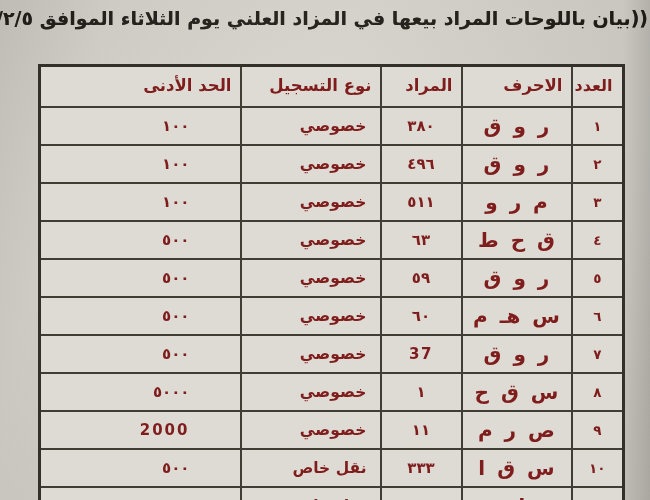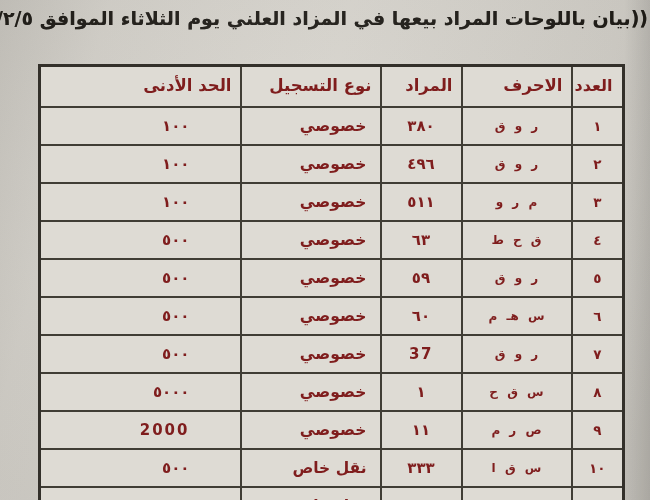--- a/index.html
+++ b/index.html
@@ -60,21 +60,21 @@
   tbody td { height: 36px; font-size: 15.5px; padding: 0; }
 
   col.c-serial  { width: 52px; }
   col.c-letters { width: 110px; }
   col.c-numbers { width: 81px; }
   col.c-reg     { width: 140px; }
   col.c-min     { width: 201px; }
 
   th.c-serial { text-align: left; padding: 0 2px 2px 2px; font-size: 16px; margin-left: 44px; }
   td.c-serial { text-align: center; font-size: 13.5px; }
-  td.c-letters { text-align: center; font-size: 12px; word-spacing: 5px; }
+  td.c-letters { text-align: center; font-size: 20px; word-spacing: 5px; }
   td.c-numbers { text-align: center; font-size: 15px; letter-spacing: 1.5px; }
   td.c-reg { text-align: right; padding-right: 13px; }
   td.c-min { text-align: right; padding-right: 50px; font-size: 15px; letter-spacing: 2px; }
 </style>
 </head>
 <body>
 
 <div class="page">
 
   <div class="title">((بيان باللوحات المراد بيعها في المزاد العلني يوم الثلاثاء الموافق ١٤٤٢/٢/٥هـ))</div>

